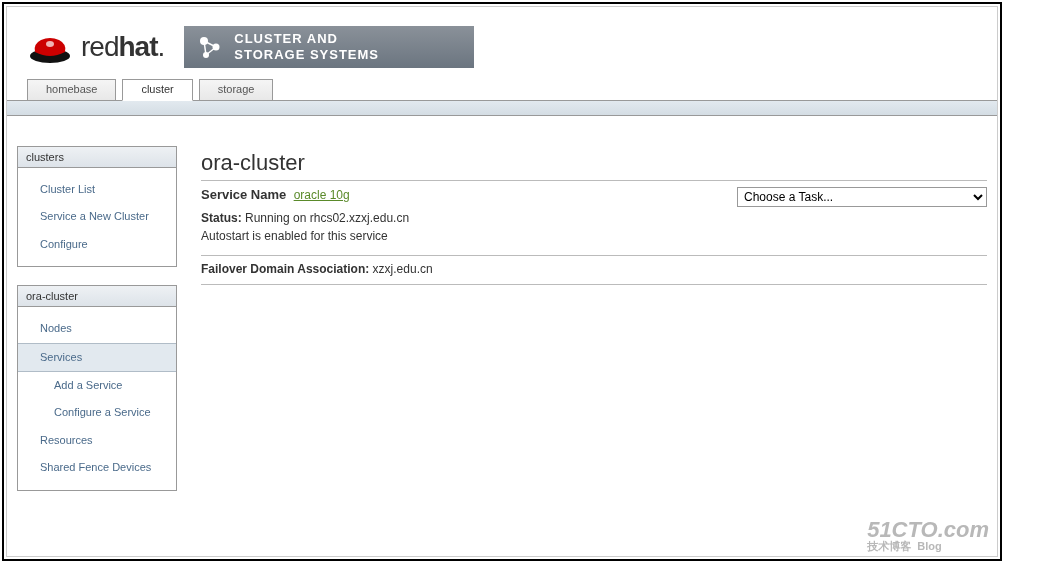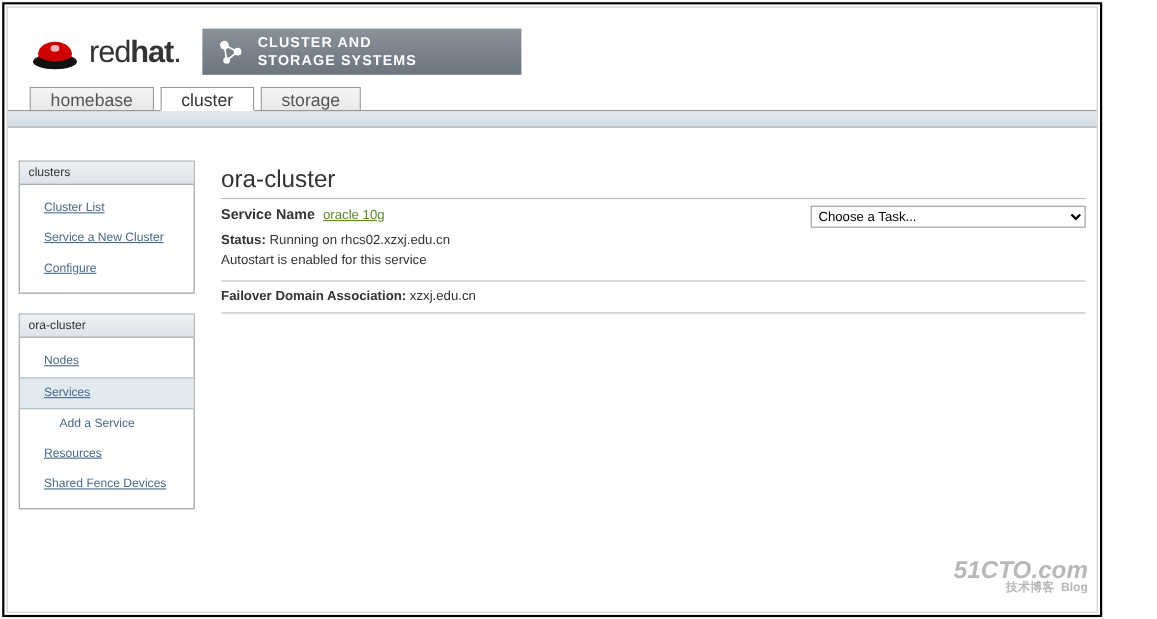--- a/index.html
+++ b/index.html
@@ -79,21 +79,21 @@
       height: 22px;
       display: flex;
       gap: 6px;
       position: relative;
       z-index: 2;
     }
     .tab {
       border: 1px solid #999;
       background: linear-gradient(to bottom, #f5f5f5, #e8e8e8);
       padding: 3px 18px;
-      font-size: 16px;
+      font-size: 11px;
       color: #555;
       cursor: pointer;
       height: 22px;
       position: relative;
     }
     .tab.active {
       background: #fff;
       border-bottom: 1px solid #fff;
       color: #333;
       z-index: 3;
@@ -130,21 +130,20 @@
     }
     .sidebar-list {
       padding: 8px 0;
     }
     .sidebar-item {
       padding: 6px 10px 6px 22px;
       font-size: 11px;
       color: #4a6a8a;
       cursor: pointer;
       line-height: 1.4;
-      text-decoration: underline;
     }
     .sidebar-item.selected {
       background: #e2e9ef;
       border-top: 1px solid #b0bcc7;
       border-bottom: 1px solid #b0bcc7;
     }
     .sidebar-subitem {
       padding: 6px 10px 6px 36px;
       font-size: 11px;
       color: #4a6a8a;
@@ -206,22 +205,21 @@
       color: #333;
     }
     .failover-line .bold { font-weight: bold; }
     .bottom-divider {
       border-bottom: 1px solid #bbb;
       margin-top: 8px;
     }
     .watermark {
       position: absolute;
       right: 8px;
-      bottom: 16px;
-      text-align: right;
+      bottom: 4px;
       color: #b8b8b8;
       font-family: Arial, sans-serif;
       pointer-events: none;
     }
     .watermark .big {
       font-size: 22px;
       font-weight: bold;
       font-style: italic;
       line-height: 1;
     }
@@ -285,20 +283,21 @@
             <div class="sidebar-item">Configure</div>
           </div>
         </div>
 
         <div class="sidebar-box">
           <div class="sidebar-header">ora-cluster</div>
           <div class="sidebar-list">
             <div class="sidebar-item">Nodes</div>
             <div class="sidebar-item selected">Services</div>
             <div class="sidebar-subitem">Add a Service</div>
+            <div class="sidebar-subitem">Configure a Service</div>
             <div class="sidebar-item">Resources</div>
             <div class="sidebar-item">Shared Fence Devices</div>
           </div>
         </div>
 
       </div>
 
       <div class="main-panel">
         <div class="page-title">ora-cluster</div>
         <div class="title-underline"></div>

